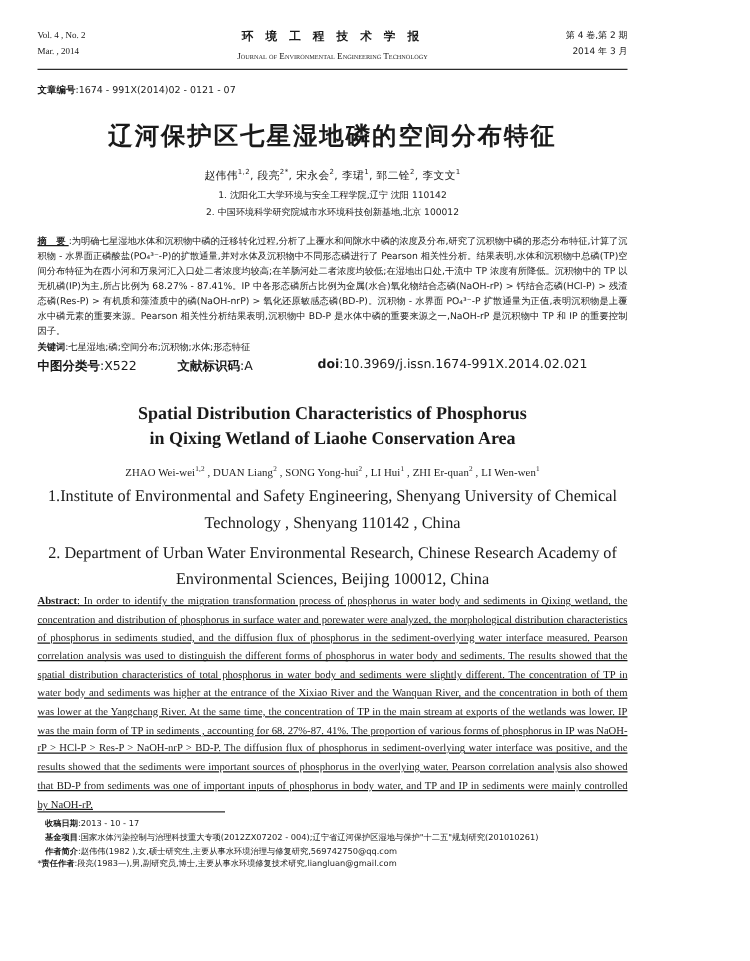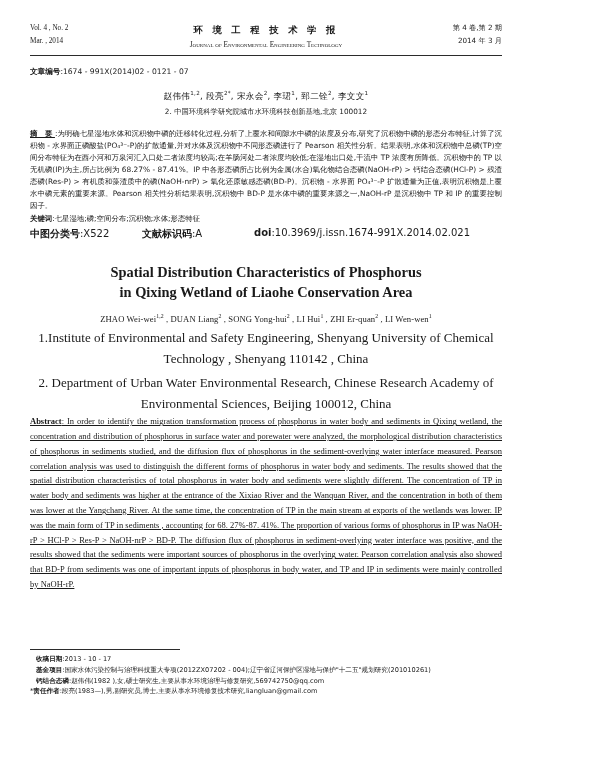--- a/index.html
+++ b/index.html
@@ -205,29 +205,31 @@
       <span class="rh-line cn-s">第 4 卷,第 2 期</span>
       <span class="rh-line cn-s">2014 年 3 月</span>
     </div>
   </div>
   <hr class="rule">
 
   <div class="artnum">
     <span class="lbl">文章编号</span><span>:1674 - 991X(2014)02 - 0121 - 07</span>
   </div>
 
+  <h1 class="title-cn">辽河保护区七星湿地磷的空间分布特征</h1>
 
   <div class="authors-cn">
     <span>赵伟伟<sup>1,2</sup></span>,
     <span>段亮<sup>2*</sup></span>,
     <span>宋永会<sup>2</sup></span>,
     <span>李珺<sup>1</sup></span>,
     <span>郅二铨<sup>2</sup></span>,
     <span>李文文<sup>1</sup></span>
   </div>
+  <div class="affil-cn">1. 沈阳化工大学环境与安全工程学院,辽宁 沈阳  110142</div>
   <div class="affil-cn">2. 中国环境科学研究院城市水环境科技创新基地,北京  100012</div>
 
   <div class="abs-cn">
     <span class="lead">摘 要</span><span>:为明确七星湿地水体和沉积物中磷的迁移转化过程,分析了上覆水和间隙水中磷的浓度及分布,研究了沉积物中磷的形态分布特征,计算了沉积物 - 水界面正磷酸盐(PO₄³⁻-P)的扩散通量,并对水体及沉积物中不同形态磷进行了 Pearson 相关性分析。结果表明,水体和沉积物中总磷(TP)空间分布特征为在西小河和万泉河汇入口处二者浓度均较高;在羊肠河处二者浓度均较低;在湿地出口处,干流中 TP 浓度有所降低。沉积物中的 TP 以无机磷(IP)为主,所占比例为 68.27% - 87.41%。IP 中各形态磷所占比例为金属(水合)氧化物结合态磷(NaOH-rP) &gt; 钙结合态磷(HCl-P) &gt; 残渣态磷(Res-P) &gt; 有机质和藻渣质中的磷(NaOH-nrP) &gt; 氧化还原敏感态磷(BD-P)。沉积物 - 水界面 PO₄³⁻-P 扩散通量为正值,表明沉积物是上覆水中磷元素的重要来源。Pearson 相关性分析结果表明,沉积物中 BD-P 是水体中磷的重要来源之一,NaOH-rP 是沉积物中 TP 和 IP 的重要控制因子。</span>
   </div>
 
   <div class="kw-cn">
     <span class="lead">关键词</span><span>:七星湿地;磷;空间分布;沉积物;水体;形态特征</span>
   </div>
 
@@ -259,20 +261,20 @@
 
   <div class="foot">
     <hr class="foot-rule">
     <div class="foot-line">
       <span class="lead">收稿日期</span><span>:2013 - 10 - 17</span>
     </div>
     <div class="foot-line">
       <span class="lead">基金项目</span><span>:国家水体污染控制与治理科技重大专项(2012ZX07202 - 004);辽宁省辽河保护区湿地与保护"十二五"规划研究(201010261)</span>
     </div>
     <div class="foot-line">
-      <span class="lead">钙结合态磷</span><span>:赵伟伟(1982    ),女,硕士研究生,主要从事水环境治理与修复研究,569742750@qq.com</span>
+      <span class="lead">作者简介</span><span>:赵伟伟(1982    ),女,硕士研究生,主要从事水环境治理与修复研究,569742750@qq.com</span>
     </div>
     <div class="foot-line corr">
       <span>*</span><span class="lead">责任作者</span><span>:段亮(1983—),男,副研究员,博士,主要从事水环境修复技术研究,liangluan@gmail.com</span>
     </div>
   </div>
 
 </div>
 
 </body></html>

